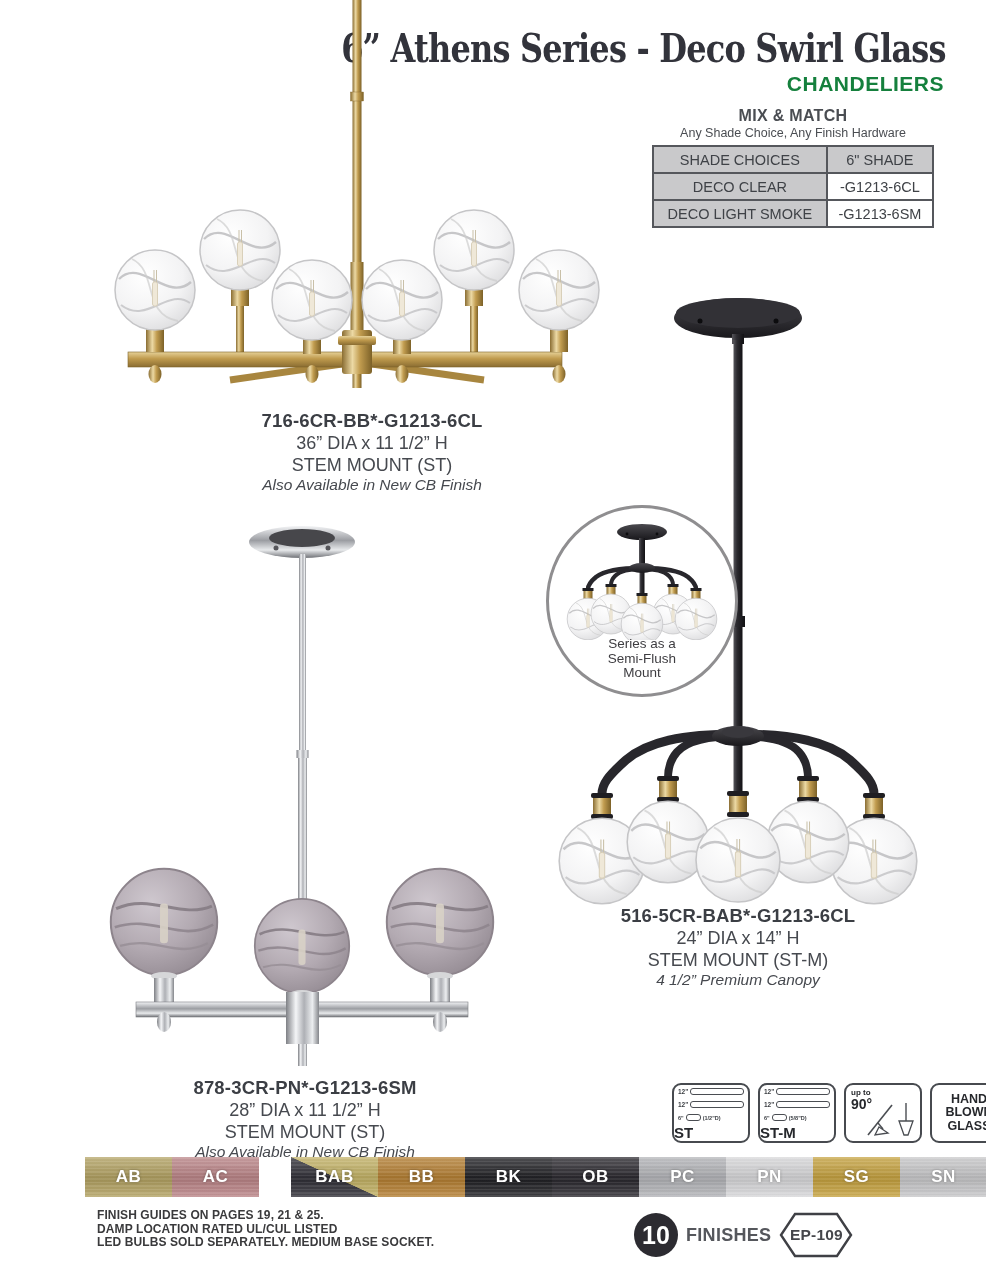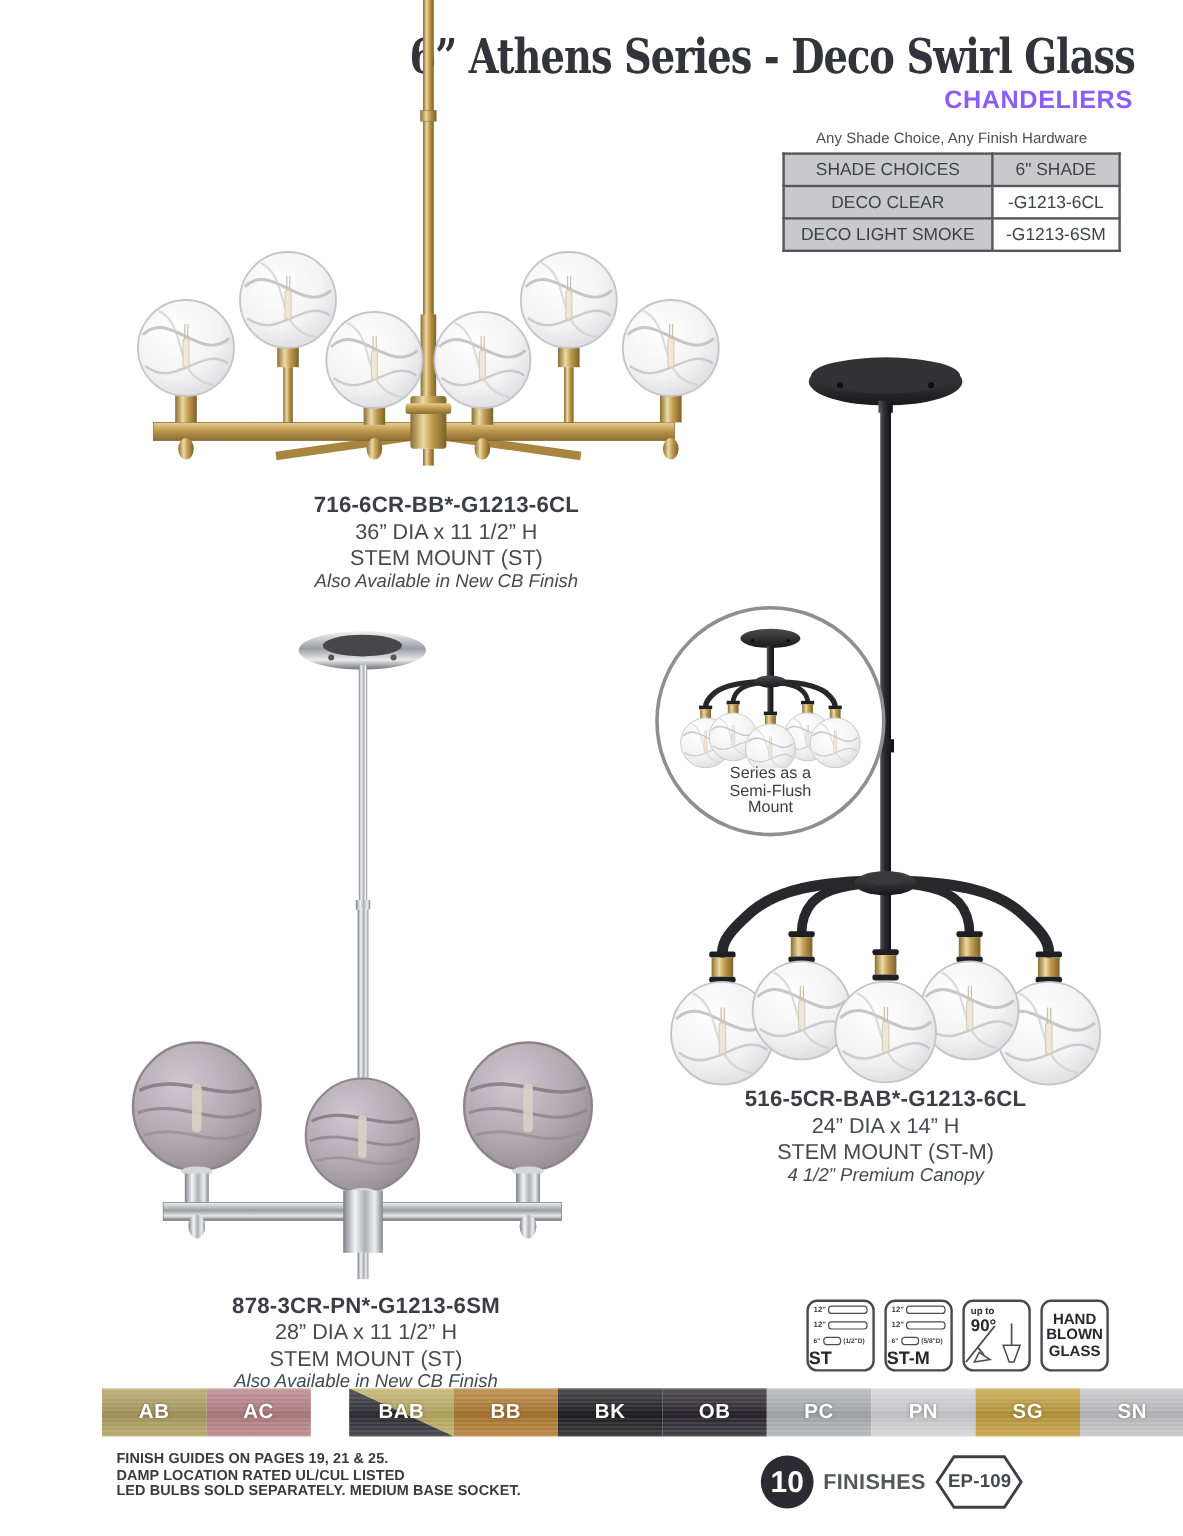--- a/index.html
+++ b/index.html
@@ -3,21 +3,21 @@
 <meta charset="utf-8">
 <style>
   html,body{margin:0;padding:0;background:#e9e9e9;}
   .page{position:relative;width:986px;height:1280px;background:#ffffff;overflow:hidden;
         font-family:"Liberation Sans",sans-serif;color:#3d4046;margin:0 auto;}
   
   .title{position:absolute;top:24px;right:40px;text-align:right;white-space:nowrap;
          font-family:"DejaVu Serif",serif;font-weight:700;font-size:40px;color:#32333b;
          transform:scaleX(.8);transform-origin:100% 50%;letter-spacing:-1px;}
   .subtitle{position:absolute;top:72px;right:42px;font-size:21px;font-weight:700;
-            color:#8b5cf6;letter-spacing:.5px;text-align:center;}
+            color:#15803d;letter-spacing:.5px;text-align:center;}
   
   .mixmatch{position:absolute;top:107px;right:52px;width:282px;text-align:center;}
   .mm-head{font-size:16px;font-weight:700;color:#4a4d52;letter-spacing:.3px;}
   .mm-sub{font-size:12.5px;color:#4a4d52;margin-top:1px;}
   table.shade{border-collapse:collapse;margin-top:5px;width:282px;}
   table.shade td{border:2px solid #55575c;font-size:14.5px;color:#3f4247;
                  text-align:center;padding:4px 6px;height:17px;}
   td.gray{background:#c9c9cb;}
   td.white{background:#ffffff;}
   
@@ -27,21 +27,21 @@
   .caption .sku{font-size:18.5px;font-weight:700;color:#3b3e44;letter-spacing:.2px;}
   .caption .dim,.caption .mount{font-size:18px;color:#46494f;}
   .caption .note{font-size:15.5px;font-style:italic;color:#46494f;}
   
   .inset{position:absolute;left:546px;top:505px;width:186px;height:186px;border-radius:50%;
          border:3px solid #8f8e90;background:#fff;z-index:5;}
   .inset-cap{position:absolute;left:0;right:0;bottom:13px;text-align:center;
              font-size:13.5px;color:#3e3d41;line-height:1.08;}
   
   .specs{position:absolute;left:672px;top:1083px;display:flex;gap:8px;}
-  .spec-box{width:57px;height:60px;border:2px solid #474a4f;border-radius:9px;background:#fff;
+  .spec-box{width:78px;height:60px;border:2px solid #474a4f;border-radius:9px;background:#fff;
             box-sizing:border-box;position:relative;overflow:hidden;}
   .rodrow{display:flex;align-items:center;gap:2px;padding:0 4px;height:13px;
           font-size:6.5px;font-weight:700;color:#3b3e43;}
   .rod{height:5px;border:1px solid #4a4d52;border-radius:3px;flex:1;}
   .rod.short{flex:0 0 13px;}
   .spec-label{text-align:left;font-size:15px;font-weight:700;color:#26282c;margin-top:0px;}
   .angle-text{position:absolute;left:5px;top:4px;font-weight:700;color:#26282c;line-height:1;}
   .angle-text .up{font-size:8px;}
   .angle-text .deg{font-size:14px;}
   .glass-box{display:flex;flex-direction:column;justify-content:center;align-items:center;
@@ -132,20 +132,21 @@
         <path d="M-33,18 C-6,10 8,28 33,16" fill="none" stroke="#968d95" stroke-width="1.8" opacity=".8"></path>
         <rect x="-3" y="-14" width="6" height="30" rx="2.5" fill="#d8d2c6" opacity=".9"></rect>
       </g>
     </defs>
   </svg>
 
   <div class="title">6” Athens Series - Deco Swirl Glass</div>
   <div class="subtitle">CHANDELIERS</div>
 
   <div class="mixmatch">
+    <div class="mm-head">MIX &amp; MATCH</div>
     <div class="mm-sub">Any Shade Choice, Any Finish Hardware</div>
     <table class="shade">
       <tbody>
           <tr>
         <td class="gray">SHADE CHOICES</td>
         <td class="gray">6" SHADE</td>
       </tr>
       <tr>
         <td class="gray">DECO CLEAR</td>
         <td class="white">-G1213-6CL</td>

